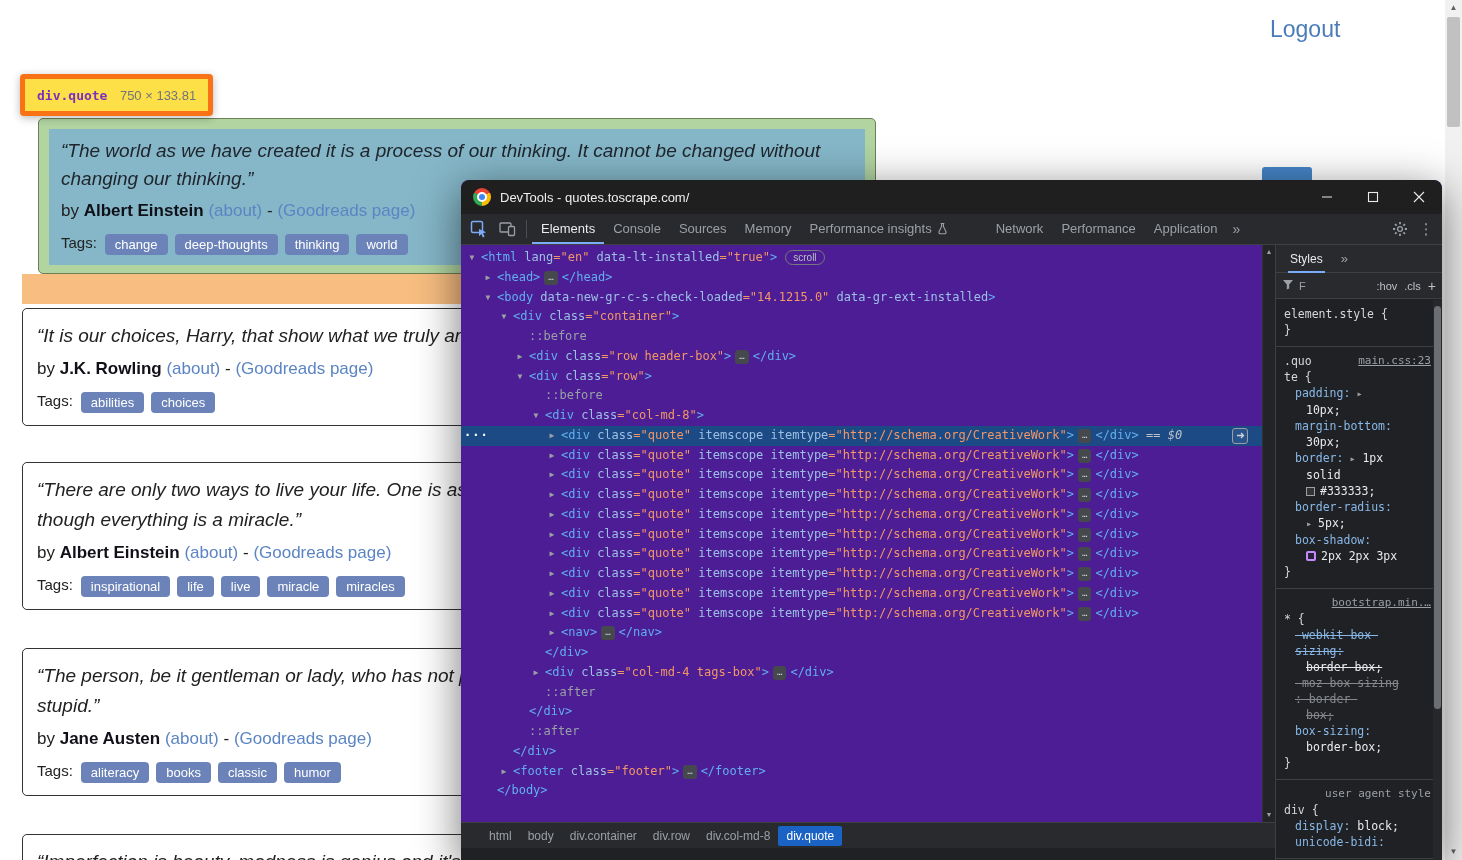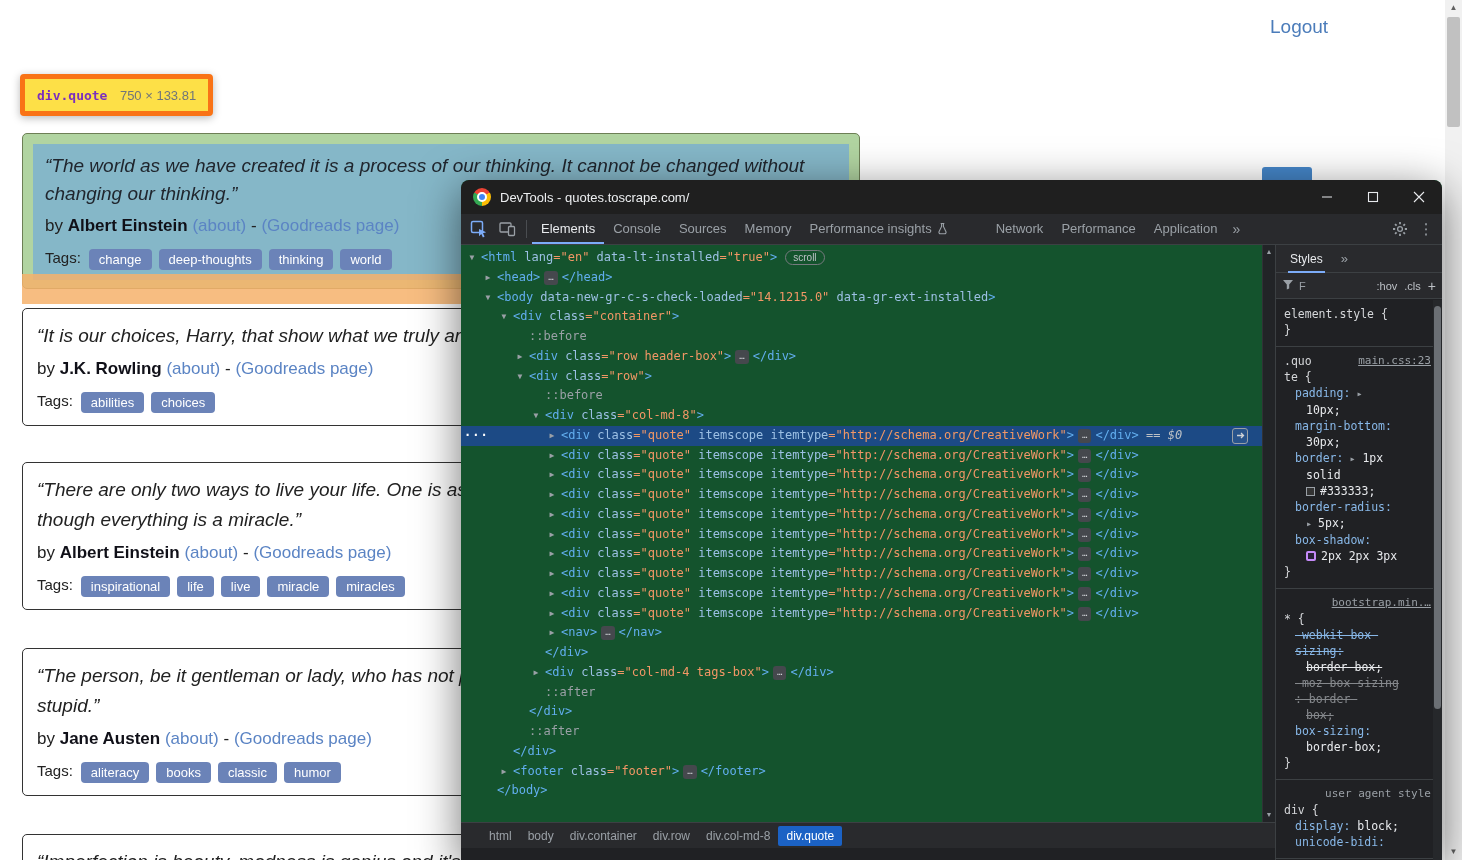--- a/index.html
+++ b/index.html
@@ -1,51 +1,51 @@
 <!DOCTYPE html>
 <html style="--brand-link: #4b7cba; --quote-link: #5b84c4; --tag-pill: #6b83b8; --top-tag-link: #4586c9; --tooltip-selector: #7b2fbe; --highlight-content: rgba(111,168,220,0.66); --highlight-padding: rgba(147,196,125,0.72); --highlight-margin: rgba(246,178,107,0.85); --dt-selection: #1c4a85; --crumb-active: #1b62c5; --syntax-tag: #62aeef; --syntax-attr: #9cc0e4; --syntax-value: #f29766; --syntax-gray: #9aa0a6; --prop-blue: #88b8e8;"><head>
 <meta charset="utf-8">
 <style>
   html,body{margin:0;padding:0;background:#888;}
   *{box-sizing:border-box;}
   .screen{position:relative;width:1462px;height:860px;overflow:hidden;background:#fff;font-family:"Liberation Sans",sans-serif;}
 
   
   .site-title{position:absolute;left:22px;top:4px;font-size:43px;font-weight:bold;color:var(--brand-link);text-decoration:none;letter-spacing:-0.5px;}
-  .logout{position:absolute;left:1270px;top:16px;font-size:19px;color:var(--brand-link);text-decoration:none;}
+  .logout{position:absolute;left:1270px;top:16px;font-size:23px;color:var(--brand-link);text-decoration:none;}
   .toptags{position:absolute;left:1092px;top:110px;margin:0;font-size:36px;font-weight:bold;color:#151515;}
   .big-tag{position:absolute;left:1262px;top:167px;width:50px;height:20px;background:var(--top-tag-link);border-radius:3px;}
 
   .inspect-tooltip{position:absolute;left:20px;top:74px;background:#fde047;border:5px solid #f97316;border-radius:4px;box-shadow:0 2px 8px rgba(0,0,0,.28);padding:7px 12px;z-index:6;white-space:nowrap;}
   .tt-sel{font-family:"DejaVu Sans Mono",monospace;font-size:13px;font-weight:bold;color:var(--tooltip-selector);}
   .tt-dim{font-size:13px;color:#70757a;margin-left:8px;}
 
   .quote-box{position:absolute;left:22px;width:838px;background:#fff;border:1px solid #333;border-radius:5px;padding:12px 14px;}
-  .qb0{top:133px;height:156px;}
+  .qb0{top:118px;height:156px;margin-left:16px;}
   .qb1{top:308px;} .qb2{top:462px;} .qb3{top:648px;} .qb4{top:834px;height:120px;}
   .quote-box.hl{background:var(--highlight-padding);padding:10px;border-color:#6d7f55;overflow:hidden;}
   .quote-box.hl .q-inner{background:var(--highlight-content);padding:8px 12px;height:136px;overflow:hidden;}
   .q-text{font-style:italic;font-size:19px;line-height:30px;color:#222;}
   .hl .q-text{line-height:28px;color:#20262e;}
   .q-author{margin-top:8px;font-size:17px;color:#222;}
   .q-author b{color:#101018;}
   .q-link{color:var(--quote-link);text-decoration:none;}
   .q-tags{margin-top:13px;font-size:15px;color:#222;}
   .tags-label{margin-right:8px;}
   .tag-pill{display:inline-block;background:var(--tag-pill);color:#fff;font-size:13px;line-height:15px;padding:3px 10px;border-radius:4px;margin-right:7px;text-decoration:none;vertical-align:middle;}
   .margin-block{position:absolute;left:22px;top:274px;width:838px;height:30px;background:var(--highlight-margin);}
 
   
   .pg-scroll{position:absolute;right:0;top:0;width:17px;height:860px;background:#f1f1f1;z-index:5;}
   .pg-arrow{height:16px;text-align:center;font-size:8px;line-height:16px;color:#606060;}
   .pg-arrow.down{position:absolute;bottom:0;left:0;right:0;}
   .pg-thumb{position:absolute;top:17px;left:2px;right:2px;height:110px;background:#c1c1c1;border-radius:2px;}
 
   
-  .devtools{position:absolute;left:461px;top:180px;width:981px;height:680px;background:#14532d;border-radius:8px 8px 0 0;box-shadow:0 10px 45px rgba(0,0,0,.55);z-index:20;overflow:hidden;}
+  .devtools{position:absolute;left:461px;top:180px;width:981px;height:680px;background:#4c1d95;border-radius:8px 8px 0 0;box-shadow:0 10px 45px rgba(0,0,0,.55);z-index:20;overflow:hidden;}
   .titlebar{height:34px;background:#1f1f1f;display:flex;align-items:center;padding-left:12px;border-radius:8px 8px 0 0;}
   .chrome-logo{position:relative;width:18px;height:18px;border-radius:50%;background:conic-gradient(from 300deg,#ea4335 0deg 120deg,#fbbc04 120deg 240deg,#34a853 240deg 360deg);flex:0 0 auto;}
   .chrome-logo::after{content:"";position:absolute;inset:4px;background:#4285f4;border:2px solid #fff;border-radius:50%;}
   .tb-title{color:#eceef0;font-size:13px;margin-left:9px;white-space:nowrap;}
   .tb-controls{margin-left:auto;display:flex;height:34px;}
   .tb-btn{width:46px;height:34px;display:flex;align-items:center;justify-content:center;}
 
   .dt-toolbar{height:31px;background:#292a2d;display:flex;align-items:center;border-bottom:1px solid #3c4043;padding:0 4px;}
   .icon-btn{width:28px;height:30px;display:flex;align-items:center;justify-content:center;flex:0 0 auto;}
   .tb-sep{width:1px;height:18px;background:#4a4d51;margin:0 5px;flex:0 0 auto;}

